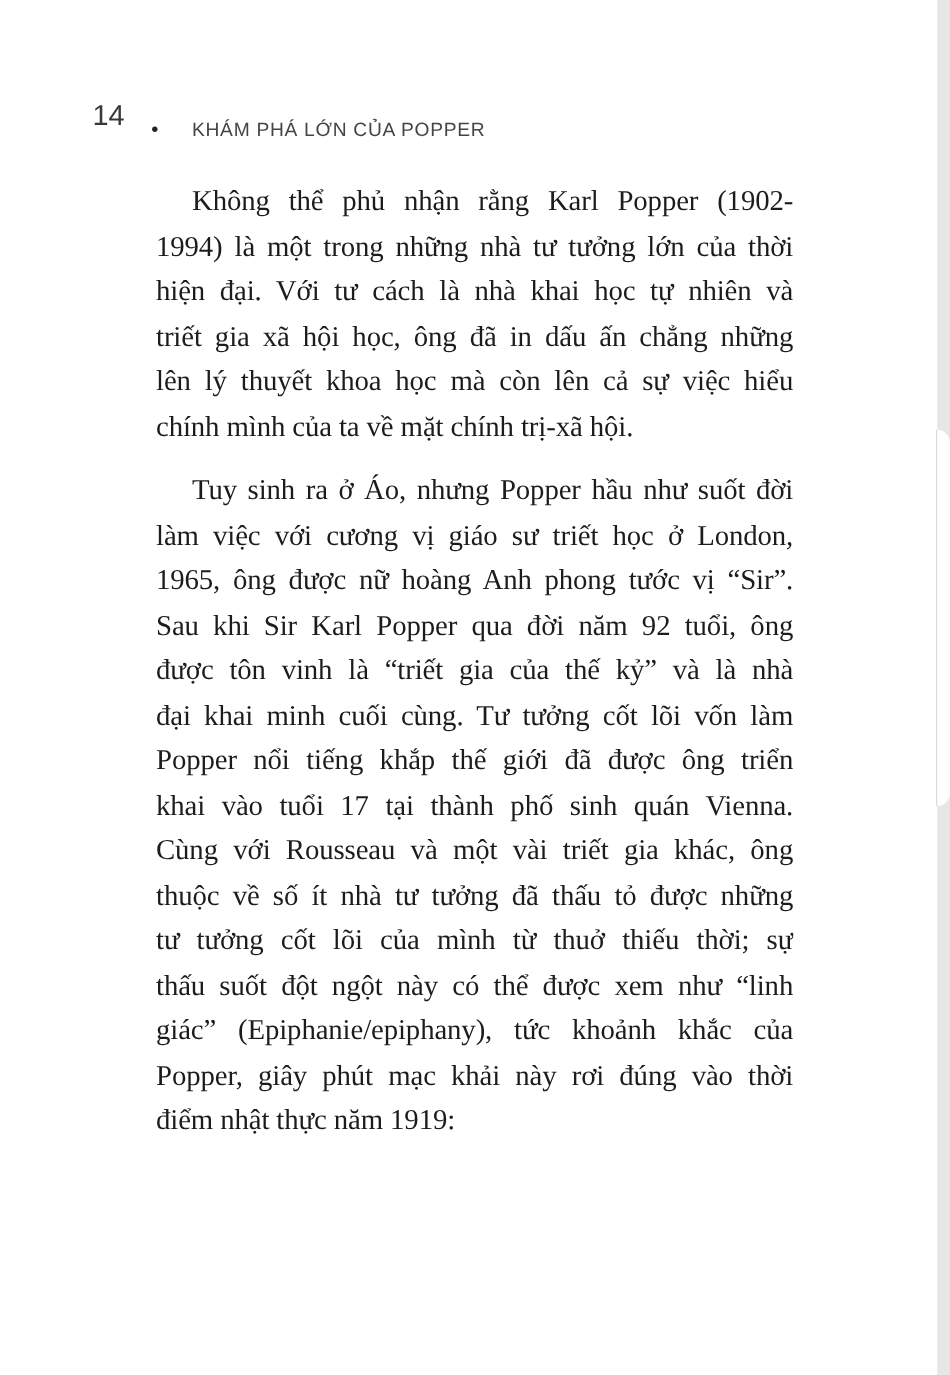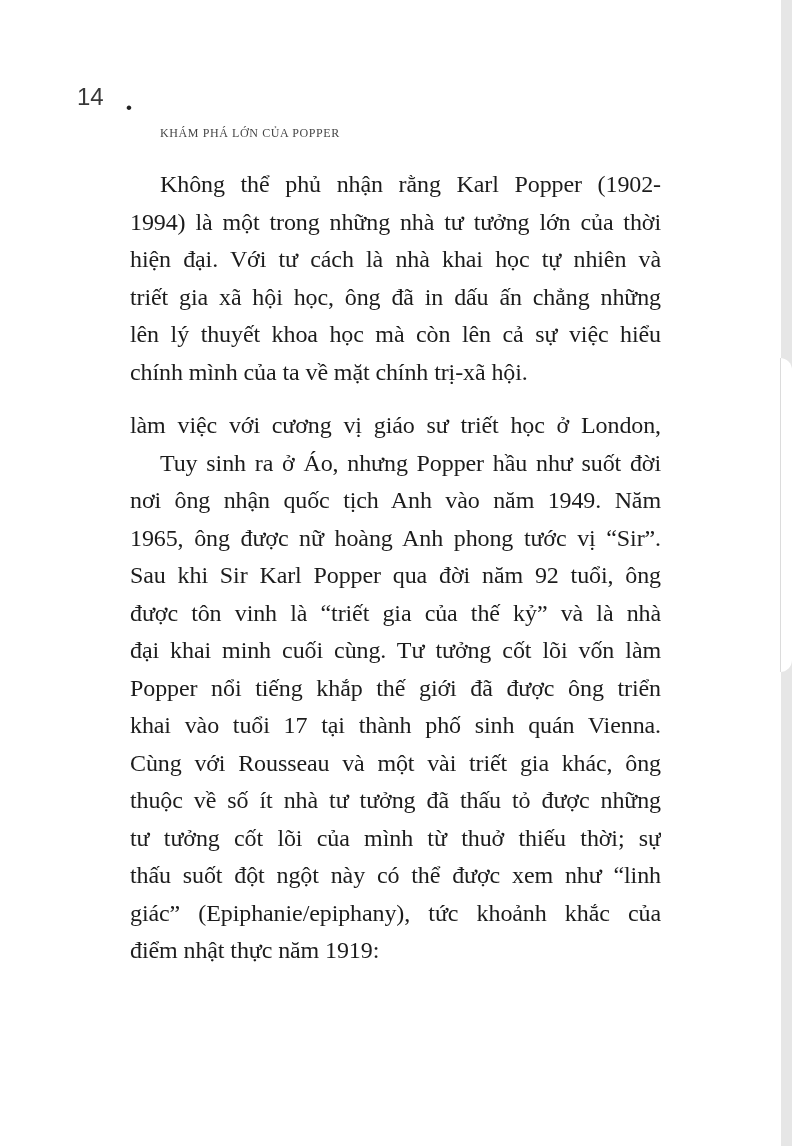--- a/index.html
+++ b/index.html
@@ -19,33 +19,32 @@
     color: var(--page-number, #383838);
   }
   .bullet-sep {
     position: absolute; left: 126px; top: 98px;
     font-family: "Liberation Sans", "DejaVu Sans", sans-serif;
     font-size: 17px; line-height: 20px;
     color: #222222;
   }
   .running-head {
     position: absolute; left: 160px; top: 99px;
-    font-family: Liberation Serif, serif;
-    font-size: 12px; line-height: 20px;
+    font-family: Liberation Sans, sans-serif;
+    font-size: 16px; line-height: 20px;
     letter-spacing: 0.6px;
     color: var(--header-text, #454545);
-    margin-top: 24px;
   }
 
   
   .textblock {
     position: absolute; left: 130px; top: 150px; width: 531px;
     overflow: hidden;
   }
-  .para { margin: 16px 0 16px 0; padding: 0; }
+  .para { margin: 0 0 16px 0; padding: 0; }
   .para:last-child { margin-bottom: 0; }
   .line {
     font-family: "Liberation Serif", "DejaVu Serif", serif;
     font-size: 24px;
     line-height: 37.5px;
     height: 37.5px;
     overflow: hidden;
     color: var(--body-text, #1c1c1c);
     text-align: justify;
     text-align-last: justify;
@@ -81,34 +80,34 @@
   <main class="textblock">
     <div class="para">
       <div class="line first">Không thể phủ nhận rằng Karl Popper (1902-</div>
       <div class="line">1994) là một trong những nhà tư tưởng lớn của thời</div>
       <div class="line">hiện đại. Với tư cách là nhà khai học tự nhiên và</div>
       <div class="line">triết gia xã hội học, ông đã in dấu ấn chẳng những</div>
       <div class="line">lên lý thuyết khoa học mà còn lên cả sự việc hiểu</div>
       <div class="line last">chính mình của ta về mặt chính trị-xã hội.</div>
     </div>
     <div class="para">
+      <div class="line first">Tuy sinh ra ở Áo, nhưng Popper hầu như suốt đời</div>
       <div class="line">làm việc với cương vị giáo sư triết học ở London,</div>
-      <div class="line first">Tuy sinh ra ở Áo, nhưng Popper hầu như suốt đời</div>
-      <div class="line">nơi ông nhận quốc tịch Anh vào năm 1949. Năm</div>
       <div class="line">1965, ông được nữ hoàng Anh phong tước vị “Sir”.</div>
       <div class="line">Sau khi Sir Karl Popper qua đời năm 92 tuổi, ông</div>
       <div class="line">được tôn vinh là “triết gia của thế kỷ” và là nhà</div>
       <div class="line">đại khai minh cuối cùng. Tư tưởng cốt lõi vốn làm</div>
       <div class="line">Popper nổi tiếng khắp thế giới đã được ông triển</div>
       <div class="line">khai vào tuổi 17 tại thành phố sinh quán Vienna.</div>
       <div class="line">Cùng với Rousseau và một vài triết gia khác, ông</div>
       <div class="line">thuộc về số ít nhà tư tưởng đã thấu tỏ được những</div>
       <div class="line">tư tưởng cốt lõi của mình từ thuở thiếu thời; sự</div>
       <div class="line">thấu suốt đột ngột này có thể được xem như “linh</div>
       <div class="line">giác” (Epiphanie/epiphany), tức khoảnh khắc của</div>
+      <div class="line">Popper, giây phút mạc khải này rơi đúng vào thời</div>
       <div class="line last">điểm nhật thực năm 1919:</div>
     </div>
   </main>
 
   <div class="edge-track"></div>
   <div class="edge-thumb"></div>
 
 </div>
 
 </body></html>

